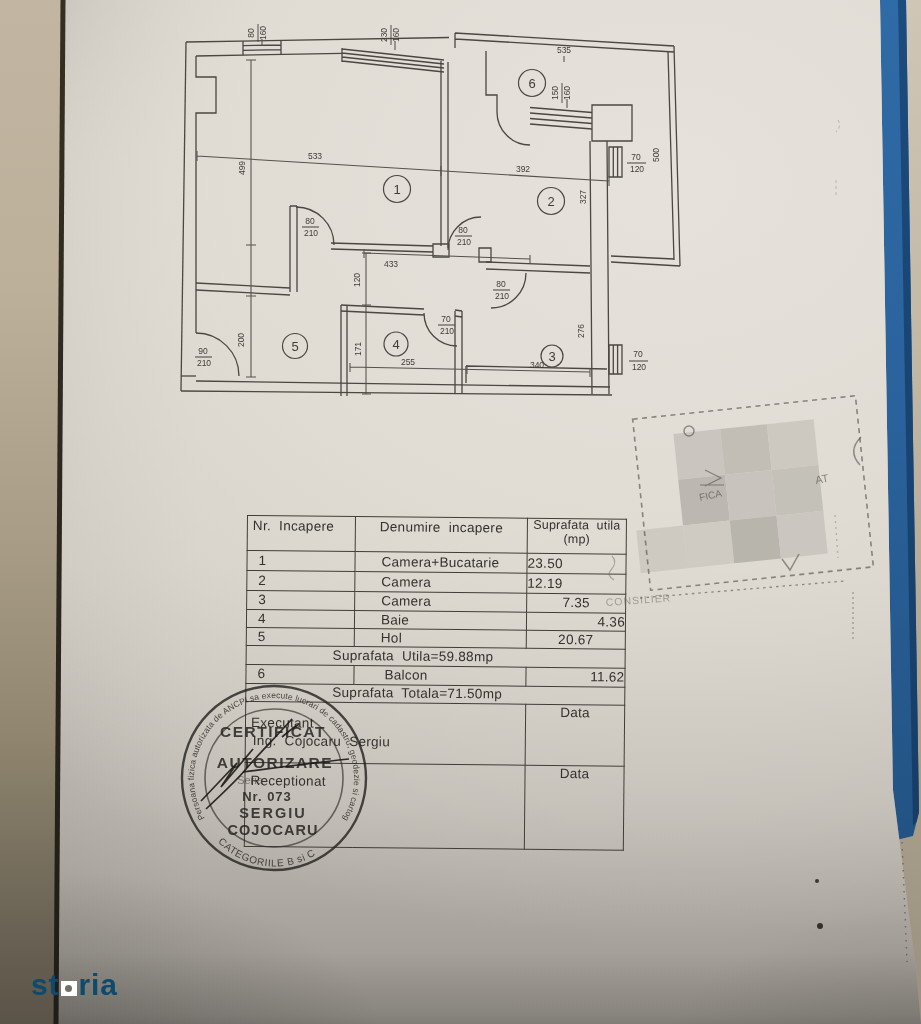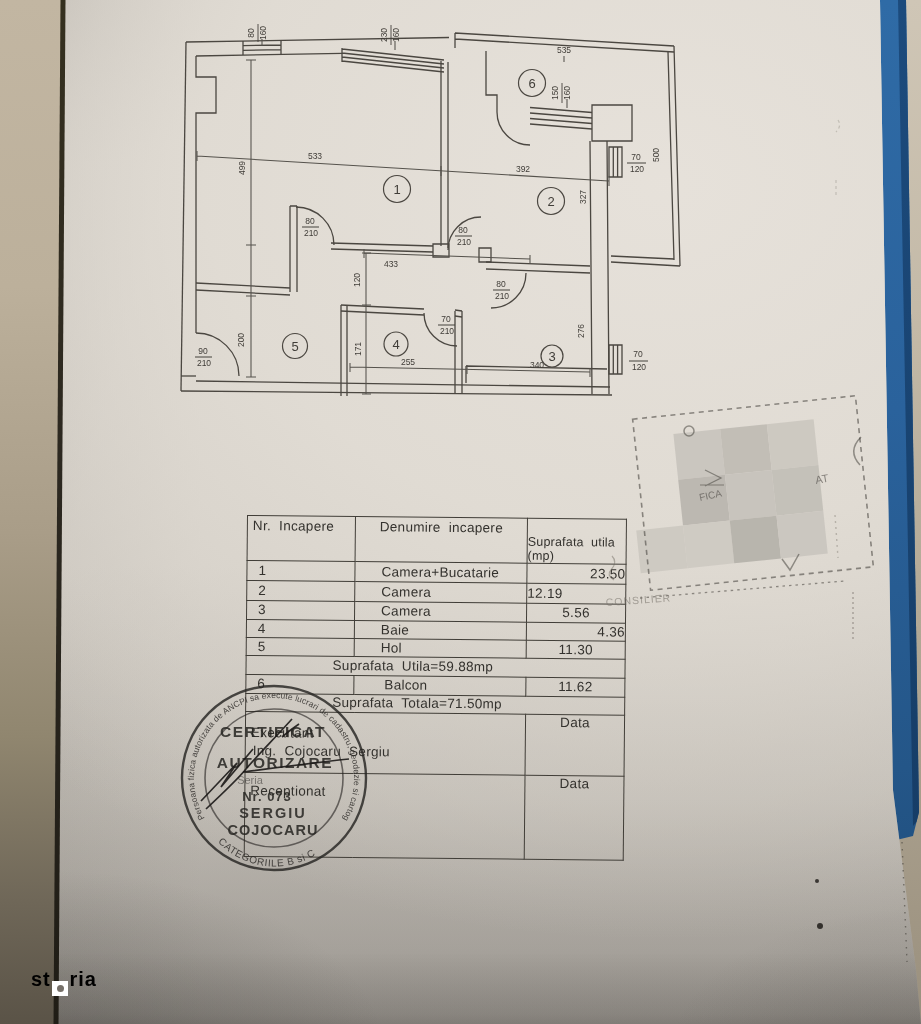--- a/index.html
+++ b/index.html
@@ -40,22 +40,22 @@
     clip-path:polygon(60.5px 0px,65.5px 0px,58.5px 1024px,53.5px 1024px);
     background:linear-gradient(to bottom,#35301f 0%,#2c2820 45%,#201d16 100%);}
   
   #tablewrap{position:absolute;left:246.5px;top:515px;width:379px;
     transform:rotate(0.55deg);transform-origin:0 0;color:#34322e;}
   table.t{border-collapse:collapse;width:379px;table-layout:fixed;
     font-size:13.5px;letter-spacing:0.3px;}
   table.t td{border:1.7px solid #413e38;padding:0;height:14px;line-height:14px;
     white-space:nowrap;overflow:visible;}
   
-  #storia{position:absolute;left:31px;top:968px;color:#000000;
-    font-weight:bold;font-size:20px;letter-spacing:0.9px;display:flex;align-items:flex-start;}
+  #storia{position:absolute;left:31px;top:968px;color:#0c4a6e;
+    font-weight:bold;font-size:30px;letter-spacing:0.9px;display:flex;align-items:flex-start;}
   #storia .sq{display:inline-block;width:16px;height:15px;background:#fff;
     margin:12.5px 1.5px 0 1.5px;position:relative;}
   #storia .sq i{position:absolute;left:4.5px;top:4px;width:7px;height:7px;
     border-radius:50%;background:#756f68;}
 </style>
 </head>
 <body>
 <div id="scene">
   <div id="underlay"></div>
   <div id="blue"></div>
@@ -68,54 +68,54 @@
   <table class="t">
     <colgroup>
           <col style="width:108px">
           <col style="width:172px">
           <col style="width:99px">
         </colgroup>
     <tbody>
           <tr style="height:35px">
             <td style="vertical-align:top;padding-top:3px;padding-left:5px">Nr.&nbsp; Incapere</td>
         <td style="vertical-align:top;padding-top:3px;text-align:center">Denumire&nbsp; incapere</td>
-        <td style="vertical-align:top;padding-top:17px;text-align:left;font-size:12.5px;letter-spacing:0.2px;line-height:13.5px">Suprafata&nbsp; utila<br>(mp)</td>
+        <td style="vertical-align:top;padding-top:0;text-align:center;font-size:12.5px;letter-spacing:0.2px;line-height:13.5px">Suprafata&nbsp; utila<br>(mp)</td>
           </tr>
     <tr style="height:20px">
             <td style="padding-left:11px">1</td>
             <td style="padding-left:26px">Camera+Bucatarie</td>
-            <td style="text-align:right">23.50</td>
+            <td style="text-align:left">23.50</td>
           </tr>
     <tr style="height:20px">
             <td style="padding-left:11px">2</td>
             <td style="padding-left:26px">Camera</td>
             <td style="text-align:left">12.19</td>
           </tr>
     <tr style="height:19px">
             <td style="padding-left:11px">3</td>
             <td style="padding-left:26px">Camera</td>
-            <td style="text-align:center">5.56</td>
+            <td style="text-align:center">7.35</td>
           </tr>
     <tr style="height:18px">
             <td style="padding-left:11px">4</td>
             <td style="padding-left:26px">Baie</td>
             <td style="text-align:right">4.36</td>
           </tr>
     <tr style="height:18px">
             <td style="padding-left:11px">5</td>
             <td style="padding-left:26px">Hol</td>
-            <td style="text-align:center">11.30</td>
+            <td style="text-align:center">20.67</td>
           </tr>
     <tr style="height:19px">
             <td colspan="3" style="padding-left:86px">Suprafata&nbsp; Utila=59.88mp</td>
           </tr>
     <tr style="height:18.5px">
             <td style="padding-left:11px">6</td>
             <td style="padding-left:30px">Balcon</td>
-            <td style="text-align:center">11.62</td>
+            <td style="text-align:right">11.62</td>
           </tr>
     <tr style="height:18.5px">
             <td colspan="3" style="padding-left:86px">Suprafata&nbsp; Totala=71.50mp</td>
           </tr>
     <tr style="height:61px">
             <td colspan="2" style="vertical-align:top;padding-top:12px;padding-left:5px;line-height:18px">Executant<br><span style="padding-left:2px">Ing.&nbsp;&nbsp;Cojocaru&nbsp; Sergiu</span></td>
         <td style="vertical-align:top;text-align:center;padding-top:1px">Data</td>
           </tr>
     <tr style="height:84px">
             <td colspan="2" style="vertical-align:top;padding-top:11px;padding-left:5px">Receptionat</td>

